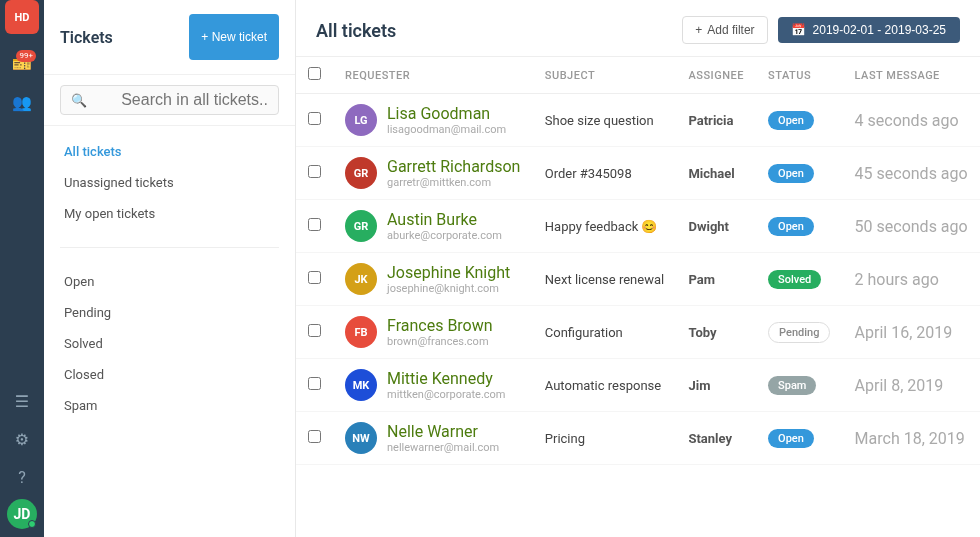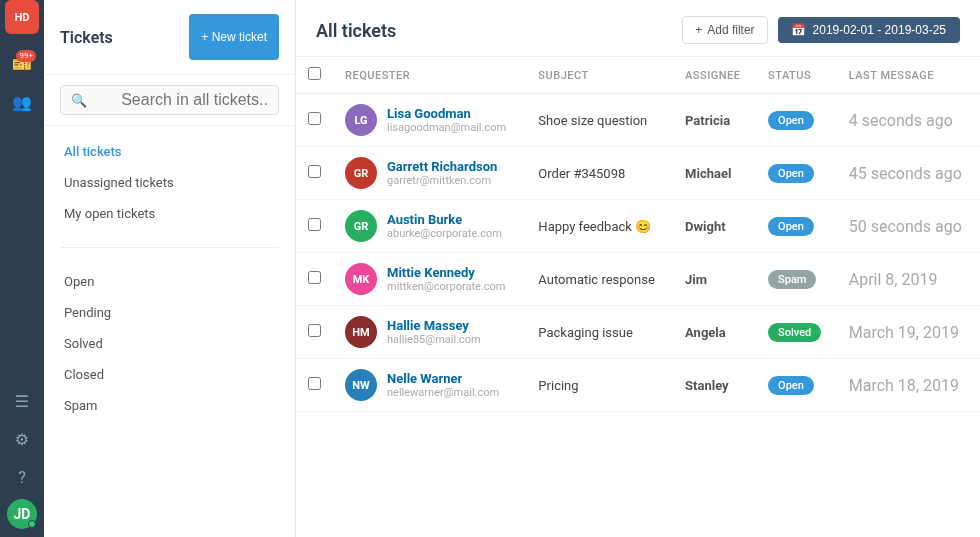--- a/index.html
+++ b/index.html
@@ -166,21 +166,21 @@
     .requester-cell {
       display: flex; align-items: center; gap: 10px;
     }
     .requester-avatar {
       width: 32px; height: 32px; border-radius: 50%;
       display: flex; align-items: center; justify-content: center;
       color: white; font-size: 11px; font-weight: bold;
       flex-shrink: 0;
     }
     .requester-info .name {
-      font-size: 13px; font-weight: 700; color: #0369a1;
+      font-size: 16px; font-weight: 400; color: #4d7c0f;
     }
     .requester-info .email {
       font-size: 11px; color: #aaa;
     }
 
     .subject-cell { color: #444; font-size: 13px; }
     .assignee-cell { color: #555; font-size: 13px; font-weight: bold; }
     .last-message-cell { color: #aaa; font-size: 16px; }
 
     .status-badge {
@@ -338,60 +338,80 @@
       <span class="status-badge status-open">Open</span>
     </td>
     <td class="last-message-cell">50 seconds ago</td>
   </tr>
           <tr>
     <td>
       <input type="checkbox" style="">
     </td>
     <td>
       <div class="requester-cell">
-        <div class="requester-avatar" style="background:#ec4899">MK</div>
+        <div class="requester-avatar" style="background:#d4a017">JK</div>
+        <div class="requester-info">
+          <div class="name">Josephine Knight</div>
+          <div class="email">josephine@knight.com</div>
+        </div>
+      </div>
+    </td>
+    <td class="subject-cell">Next license renewal</td>
+    <td class="assignee-cell">Pam</td>
+    <td>
+      <span class="status-badge status-solved">Solved</span>
+    </td>
+    <td class="last-message-cell">2 hours ago</td>
+  </tr>
+          <tr>
+    <td>
+      <input type="checkbox" style="">
+    </td>
+    <td>
+      <div class="requester-cell">
+        <div class="requester-avatar" style="background:#e74c3c">FB</div>
+        <div class="requester-info">
+          <div class="name">Frances Brown</div>
+          <div class="email">brown@frances.com</div>
+        </div>
+      </div>
+    </td>
+    <td class="subject-cell">Configuration</td>
+    <td class="assignee-cell">Toby</td>
+    <td>
+      <span class="status-badge status-pending">Pending</span>
+    </td>
+    <td class="last-message-cell">April 16, 2019</td>
+  </tr>
+          <tr>
+    <td>
+      <input type="checkbox" style="">
+    </td>
+    <td>
+      <div class="requester-cell">
+        <div class="requester-avatar" style="background:#1d4ed8">MK</div>
         <div class="requester-info">
           <div class="name">Mittie Kennedy</div>
           <div class="email">mittken@corporate.com</div>
         </div>
       </div>
     </td>
     <td class="subject-cell">Automatic response</td>
     <td class="assignee-cell">Jim</td>
     <td>
       <span class="status-badge status-spam">Spam</span>
     </td>
     <td class="last-message-cell">April 8, 2019</td>
   </tr>
           <tr>
     <td>
       <input type="checkbox" style="">
     </td>
     <td>
       <div class="requester-cell">
-        <div class="requester-avatar" style="background:#8b2d2d">HM</div>
-        <div class="requester-info">
-          <div class="name">Hallie Massey</div>
-          <div class="email">hallie85@mail.com</div>
-        </div>
-      </div>
-    </td>
-    <td class="subject-cell">Packaging issue</td>
-    <td class="assignee-cell">Angela</td>
-    <td>
-      <span class="status-badge status-solved">Solved</span>
-    </td>
-    <td class="last-message-cell">March 19, 2019</td>
-  </tr>
-          <tr>
-    <td>
-      <input type="checkbox" style="">
-    </td>
-    <td>
-      <div class="requester-cell">
         <div class="requester-avatar" style="background:#2980b9">NW</div>
         <div class="requester-info">
           <div class="name">Nelle Warner</div>
           <div class="email">nellewarner@mail.com</div>
         </div>
       </div>
     </td>
     <td class="subject-cell">Pricing</td>
     <td class="assignee-cell">Stanley</td>
     <td>

